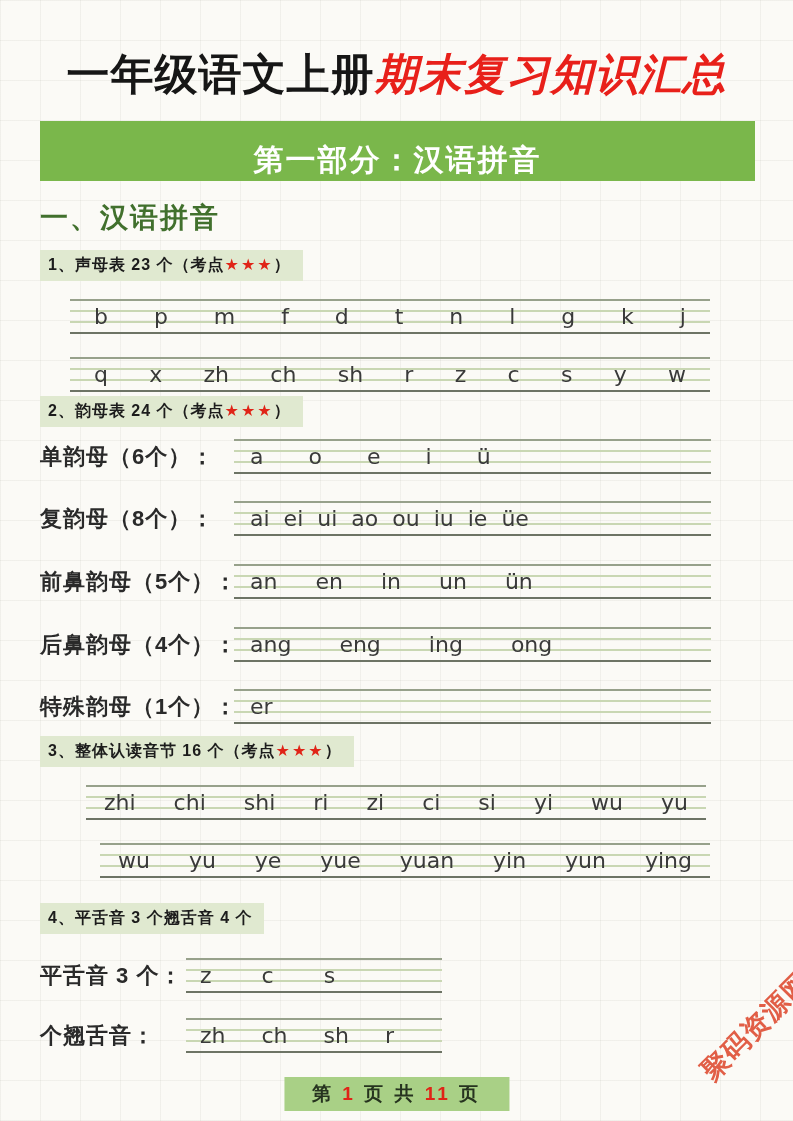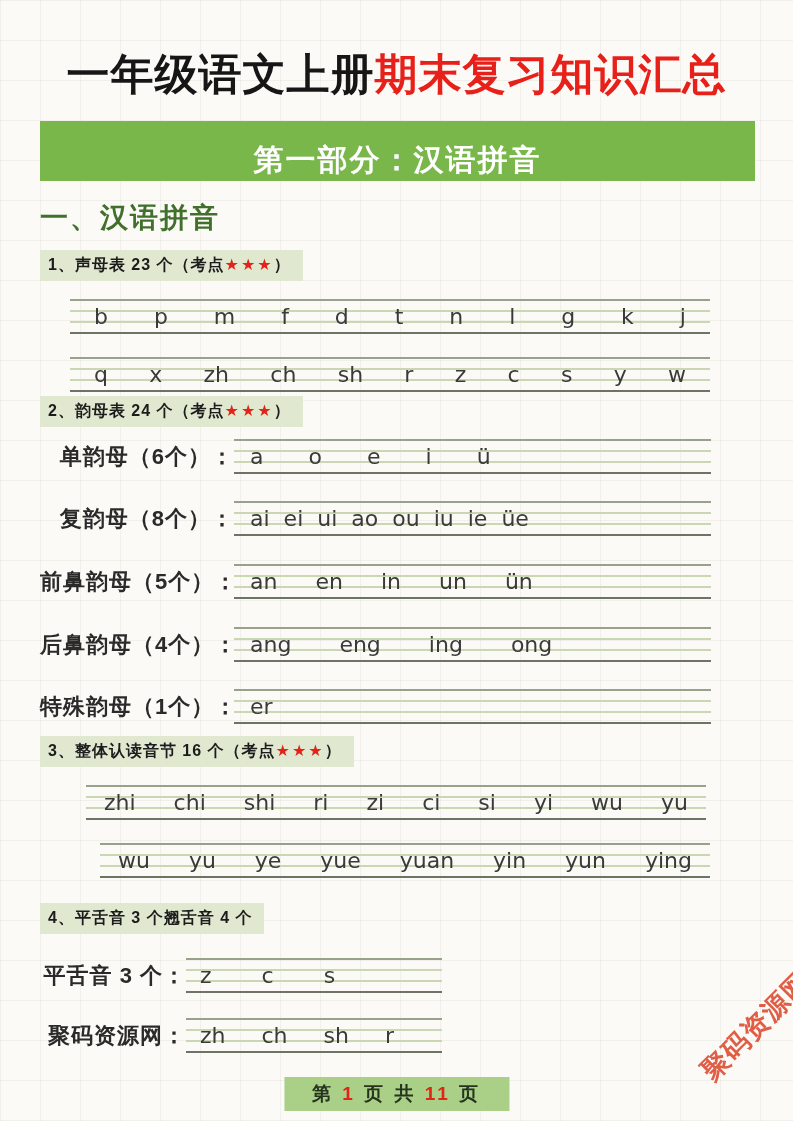--- a/index.html
+++ b/index.html
@@ -24,21 +24,21 @@
     position: absolute;
     top: 46px; left: 0; width: 100%;
     text-align: center;
     font-size: 43px;
     font-weight: 900;
     letter-spacing: 1px;
     font-family: "Liberation Sans", "DejaVu Sans", sans-serif;
     color: #161616;
     white-space: nowrap;
   }
-  .title .red { color: var(--title-red, #e8201a); }
+  .title .red { color: var(--title-red, #e8201a); font-style: italic; }
   .banner {
     position: absolute;
     top: 121px; left: 40px; right: 38px;
     height: 60px;
     background: var(--banner-green, #7ab74b);
     display: flex; align-items: flex-end; justify-content: center;
     color: #ffffff;
     font-size: 30px;
     font-weight: bold;
     letter-spacing: 2px;
@@ -91,21 +91,20 @@
   .g3 { gap: 38px; }
   .g4 { gap: 48px; }
   .g5 { gap: 40px; }
   .g6 { gap: 50px; padding-left: 14px; }
   .g7 { gap: 36px; padding-left: 14px; }
   .row {
     position: absolute;
     left: 40px;
     display: flex;
     align-items: center;
-    text-align: right;
   }
   .row .label {
     font-size: 22px;
     color: #2a2a2a;
     font-weight: bold;
     white-space: nowrap;
     letter-spacing: 1px;
   }
   .finals-row .label { width: 194px; }
   .finals-row .fourline { position: relative; width: 477px; flex: none; }
@@ -277,21 +276,21 @@
     <span class="label">平舌音 3 个：</span>
     <div class="fourline gapped g6">
 
     <span class="py">z</span>
         <span class="py">c</span>
         <span class="py">s</span>
       </div>
   </div>
 
   <div class="row tongue-row" style="top:1018px">
-    <span class="label">聚码资源网：</span>
+    <span class="label">个翘舌音：</span>
     <div class="fourline gapped g7">
 
     <span class="py">zh</span>
         <span class="py">ch</span>
         <span class="py">sh</span>
         <span class="py">r</span>
       </div>
   </div>
 
   <div class="footer"><span>第</span> <span class="num">1</span> <span>页 共</span> <span class="num">11</span> <span>页</span></div>

